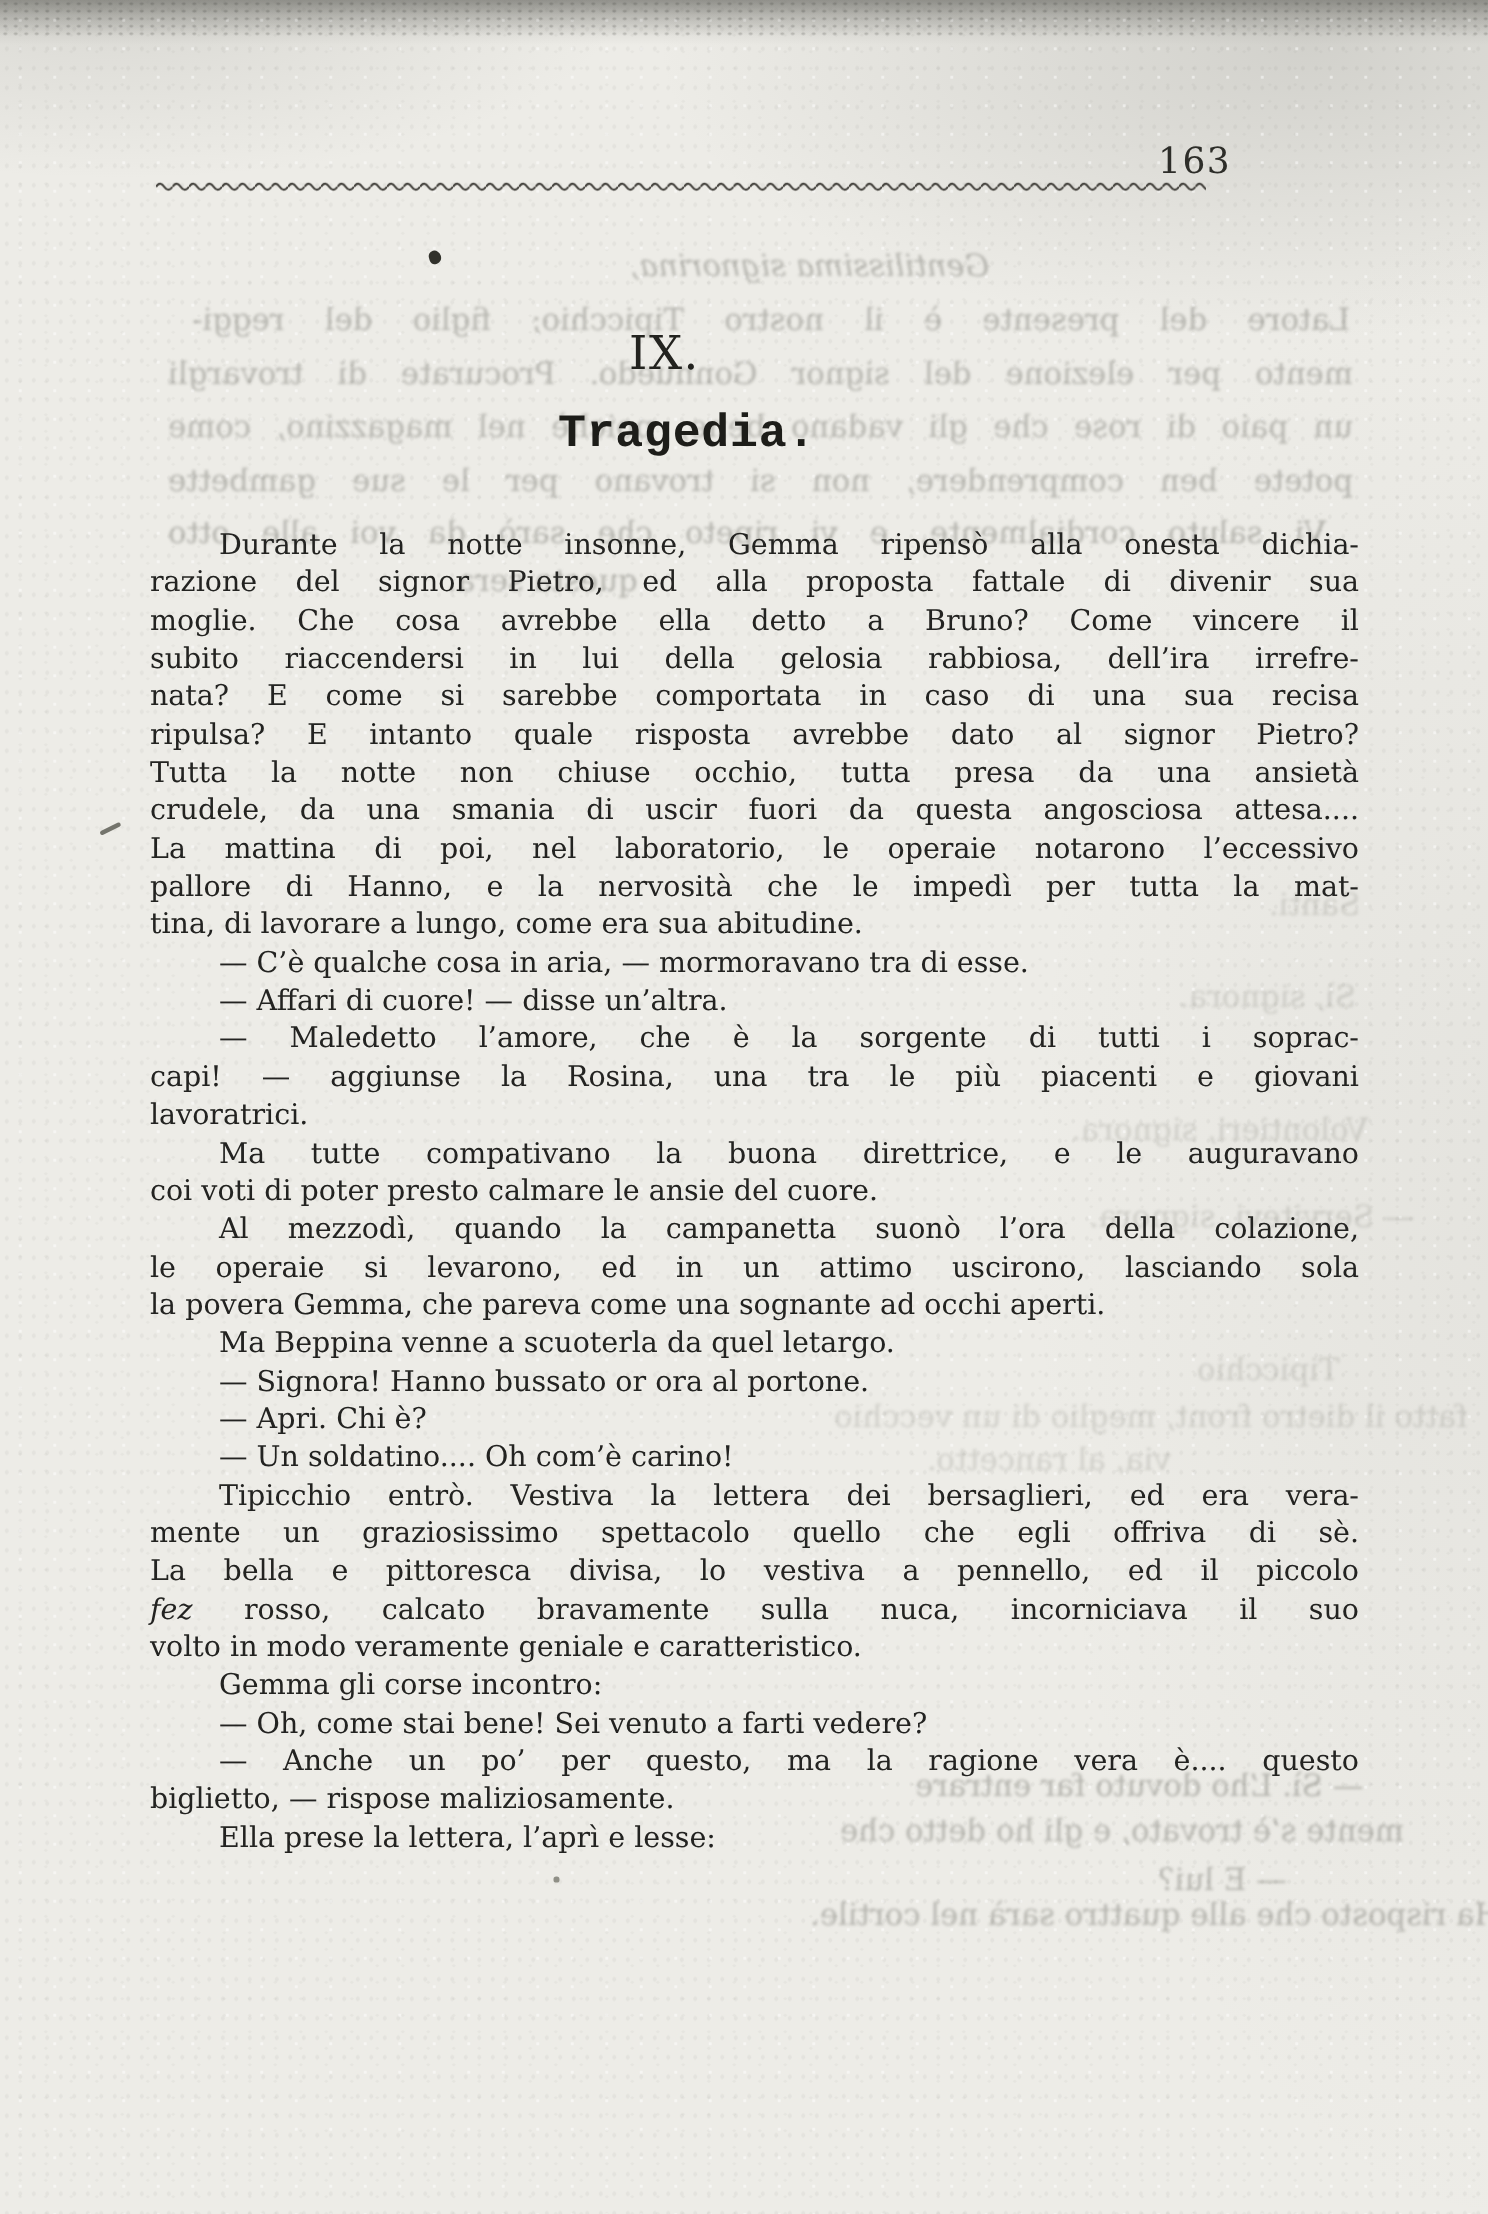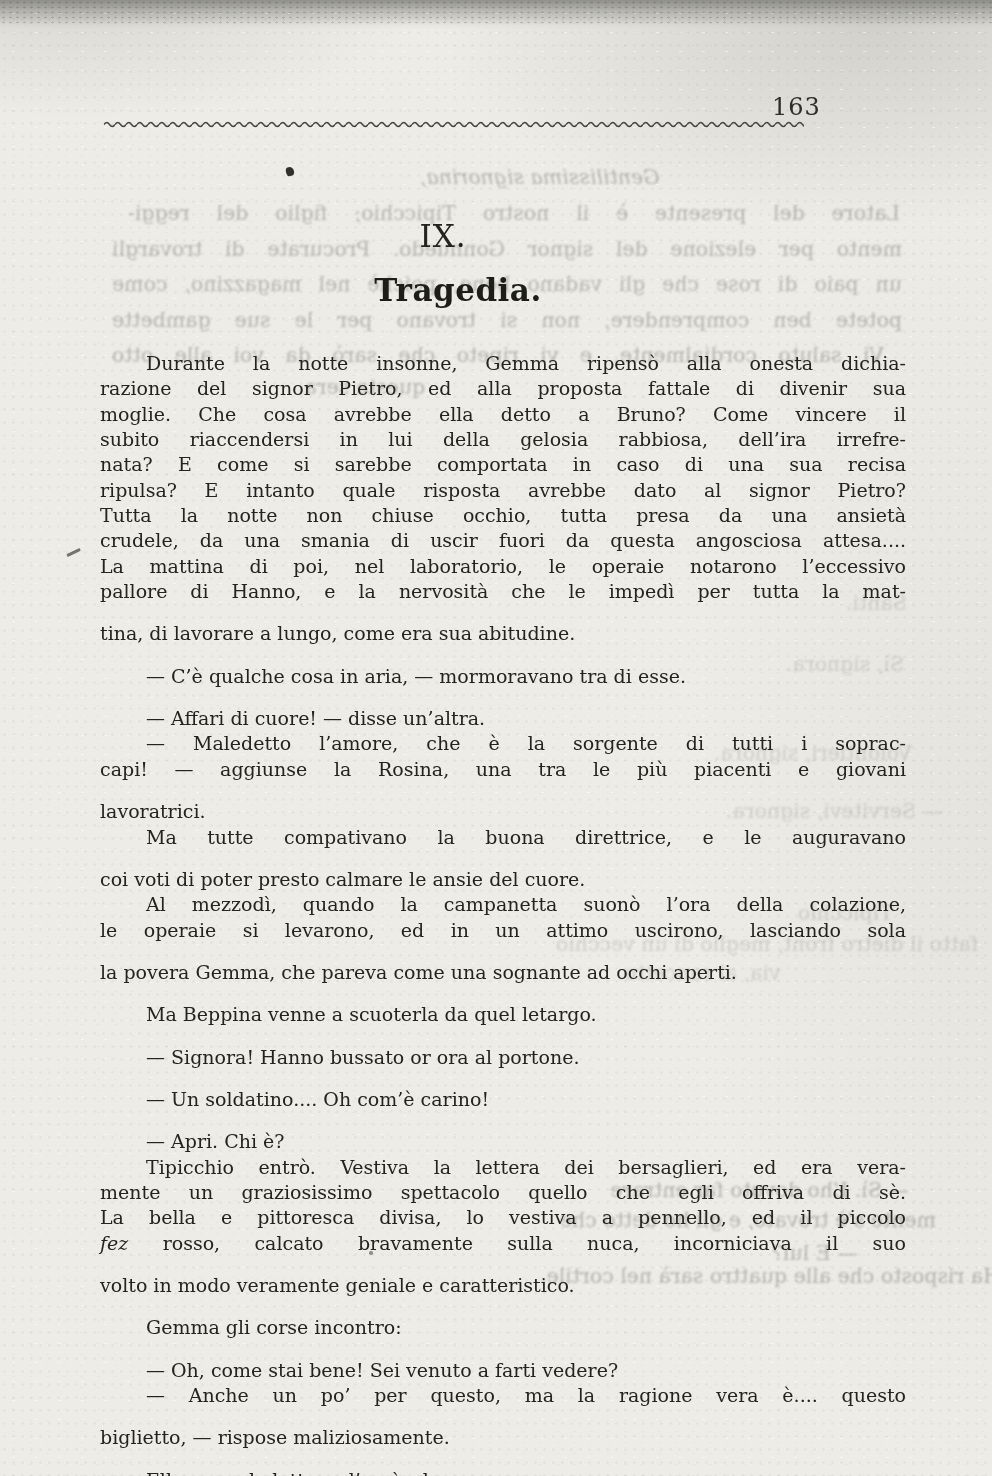--- a/index.html
+++ b/index.html
@@ -36,28 +36,28 @@
   .pagenum{
     position:absolute;top:93px;left:772px;font-size:24px;letter-spacing:1px;color:#2d2d29;
   }
   .wavy{position:absolute;top:118px;left:104px;}
   .chnum{
     position:absolute;top:218px;left:443px;transform:translateX(-50%);
     font-size:31px;color:#23231f;letter-spacing:1px;
   }
   .chtitle{
     position:absolute;top:272px;left:458px;transform:translateX(-50%);
-    font-size:31px;font-weight:bold;letter-spacing:.5px;color:#1d1d19;
+    font-size:31px;font-weight:bold;letter-spacing:.5px;color:#1d1d19;font-family:Liberation Mono, monospace;
   }
   #text-block{
     position:absolute;left:100px;top:351px;width:806px;
     font-size:19px;line-height:25.35px;color:#232321;
   }
   .ln{text-align:justify;text-align-last:justify;height:25.35px;white-space:normal;}
-  .ln.last{text-align-last:left;margin-top:17px;}
+  .ln.last{text-align-last:left;}
   .ln.ind{text-indent:46px;}
   .it{font-style:italic;}
   
   .ghost{
     position:absolute;transform:scaleX(-1);filter:blur(1.15px);
     color:rgba(98,98,90,.40);font-size:20.5px;line-height:24px;white-space:nowrap;
     pointer-events:none;
   }
   .ghost.gj{white-space:normal;text-align:justify;text-align-last:justify;height:24px;}
   .ghost.f{color:rgba(104,104,96,.22);}
@@ -122,22 +122,22 @@
       <div class="ln ind">— Maledetto l’amore, che è la sorgente di tutti i soprac-</div>
       <div class="ln">capi! — aggiunse la Rosina, una tra le più piacenti e giovani</div>
       <div class="ln last">lavoratrici.</div>
       <div class="ln ind">Ma tutte compativano la buona direttrice, e le auguravano</div>
       <div class="ln last">coi voti di poter presto calmare le ansie del cuore.</div>
       <div class="ln ind">Al mezzodì, quando la campanetta suonò l’ora della colazione,</div>
       <div class="ln">le operaie si levarono, ed in un attimo uscirono, lasciando sola</div>
       <div class="ln last">la povera Gemma, che pareva come una sognante ad occhi aperti.</div>
       <div class="ln ind last">Ma Beppina venne a scuoterla da quel letargo.</div>
       <div class="ln ind last">— Signora! Hanno bussato or ora al portone.</div>
+      <div class="ln ind last">— Apri. Chi è?</div>
       <div class="ln ind last">— Un soldatino.... Oh com’è carino!</div>
-      <div class="ln ind last">— Apri. Chi è?</div>
       <div class="ln ind">Tipicchio entrò. Vestiva la lettera dei bersaglieri, ed era vera-</div>
       <div class="ln">mente un graziosissimo spettacolo quello che egli offriva di sè.</div>
       <div class="ln">La bella e pittoresca divisa, lo vestiva a pennello, ed il piccolo</div>
       <div class="ln"><span class="it">fez</span><span> rosso, calcato bravamente sulla nuca, incorniciava il suo</span></div>
       <div class="ln last">volto in modo veramente geniale e caratteristico.</div>
       <div class="ln ind last">Gemma gli corse incontro:</div>
       <div class="ln ind last">— Oh, come stai bene! Sei venuto a farti vedere?</div>
       <div class="ln ind">— Anche un po’ per questo, ma la ragione vera è.... questo</div>
       <div class="ln last">biglietto, — rispose maliziosamente.</div>
       <div class="ln ind last">Ella prese la lettera, l’aprì e lesse:</div>

